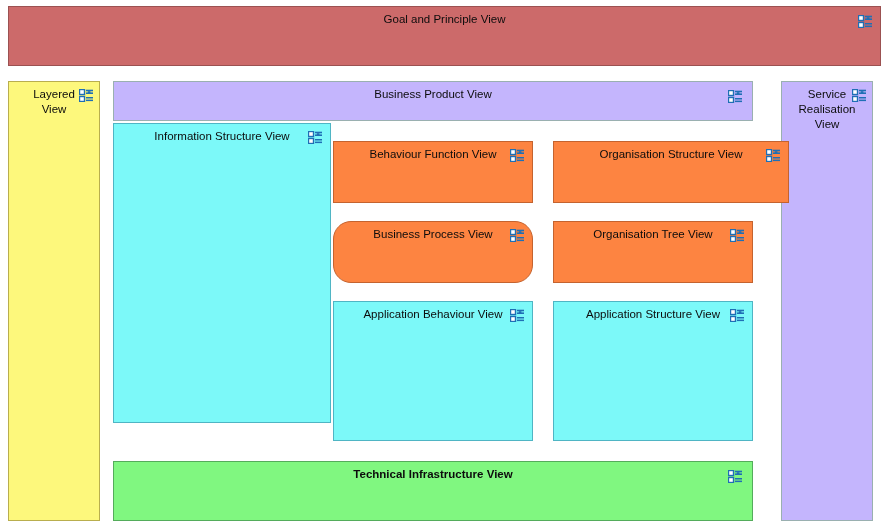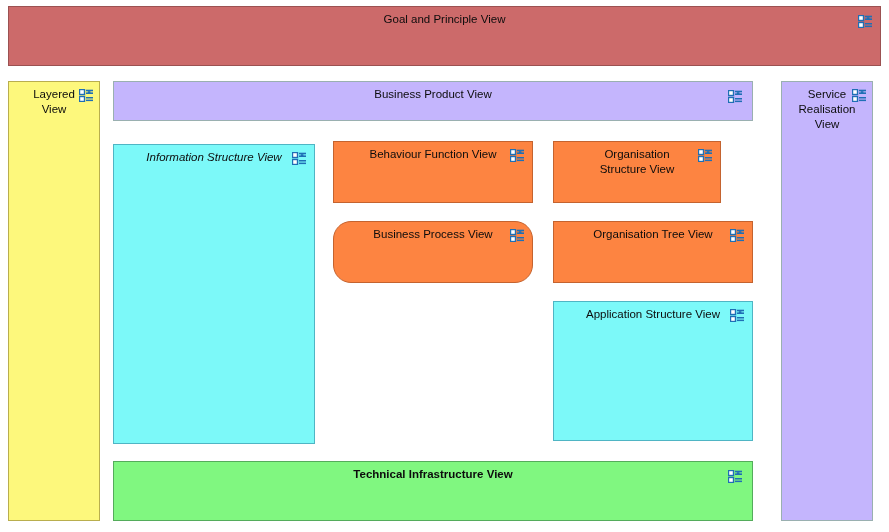--- a/index.html
+++ b/index.html
@@ -123,21 +123,21 @@
         <rect x="0.5" y="7.5" width="5" height="5" fill="#ffffff" stroke="#1f6fb5" stroke-width="1.4"></rect>
         <rect x="7" y="0.7" width="7" height="1.6" fill="#1f6fb5"></rect>
         <rect x="7" y="3.4" width="7" height="1.6" fill="#1f6fb5"></rect>
         <rect x="8.8" y="2.2" width="2.6" height="2.6" fill="#1f6fb5"></rect>
         <rect x="7" y="8" width="7" height="1.5" fill="#1f6fb5"></rect>
         <rect x="7" y="10.6" width="7" height="1.5" fill="#1f6fb5"></rect>
       </svg>
     </span>
   </div>
 
-  <div class="viewbox skin-cyan" style="left:113px; top:144px; width:202px; height:300px;font-style:italic;">
+  <div class="viewbox skin-cyan" style="left:113px; top:123px; width:218px; height:300px;">
     <div class="vb-label">Information Structure View</div>
     <span class="vp-icon" style="right:8px; top:7px;">
       <svg width="14" height="13" viewBox="0 0 14 13">
         <rect x="0.5" y="0.5" width="5" height="5" fill="#ffffff" stroke="#1f6fb5" stroke-width="1.4"></rect>
         <rect x="0.5" y="7.5" width="5" height="5" fill="#ffffff" stroke="#1f6fb5" stroke-width="1.4"></rect>
         <rect x="7" y="0.7" width="7" height="1.6" fill="#1f6fb5"></rect>
         <rect x="7" y="3.4" width="7" height="1.6" fill="#1f6fb5"></rect>
         <rect x="8.8" y="2.2" width="2.6" height="2.6" fill="#1f6fb5"></rect>
         <rect x="7" y="8" width="7" height="1.5" fill="#1f6fb5"></rect>
         <rect x="7" y="10.6" width="7" height="1.5" fill="#1f6fb5"></rect>
@@ -153,21 +153,21 @@
         <rect x="0.5" y="7.5" width="5" height="5" fill="#ffffff" stroke="#1f6fb5" stroke-width="1.4"></rect>
         <rect x="7" y="0.7" width="7" height="1.6" fill="#1f6fb5"></rect>
         <rect x="7" y="3.4" width="7" height="1.6" fill="#1f6fb5"></rect>
         <rect x="8.8" y="2.2" width="2.6" height="2.6" fill="#1f6fb5"></rect>
         <rect x="7" y="8" width="7" height="1.5" fill="#1f6fb5"></rect>
         <rect x="7" y="10.6" width="7" height="1.5" fill="#1f6fb5"></rect>
       </svg>
     </span>
   </div>
 
-  <div class="viewbox skin-orange" style="left:553px; top:141px; width:168px; height:62px;">
+  <div class="viewbox skin-orange" style="left:553px; top:141px; width:236px; height:62px;">
     <div class="vb-label">Organisation Structure View</div>
     <span class="vp-icon" style="right:8px; top:7px;">
       <svg width="14" height="13" viewBox="0 0 14 13">
         <rect x="0.5" y="0.5" width="5" height="5" fill="#ffffff" stroke="#1f6fb5" stroke-width="1.4"></rect>
         <rect x="0.5" y="7.5" width="5" height="5" fill="#ffffff" stroke="#1f6fb5" stroke-width="1.4"></rect>
         <rect x="7" y="0.7" width="7" height="1.6" fill="#1f6fb5"></rect>
         <rect x="7" y="3.4" width="7" height="1.6" fill="#1f6fb5"></rect>
         <rect x="8.8" y="2.2" width="2.6" height="2.6" fill="#1f6fb5"></rect>
         <rect x="7" y="8" width="7" height="1.5" fill="#1f6fb5"></rect>
         <rect x="7" y="10.6" width="7" height="1.5" fill="#1f6fb5"></rect>
@@ -198,20 +198,34 @@
         <rect x="0.5" y="7.5" width="5" height="5" fill="#ffffff" stroke="#1f6fb5" stroke-width="1.4"></rect>
         <rect x="7" y="0.7" width="7" height="1.6" fill="#1f6fb5"></rect>
         <rect x="7" y="3.4" width="7" height="1.6" fill="#1f6fb5"></rect>
         <rect x="8.8" y="2.2" width="2.6" height="2.6" fill="#1f6fb5"></rect>
         <rect x="7" y="8" width="7" height="1.5" fill="#1f6fb5"></rect>
         <rect x="7" y="10.6" width="7" height="1.5" fill="#1f6fb5"></rect>
       </svg>
     </span>
   </div>
 
+  <div class="viewbox skin-cyan" style="left:333px; top:301px; width:200px; height:140px;">
+    <div class="vb-label">Application Behaviour View</div>
+    <span class="vp-icon" style="right:8px; top:7px;">
+      <svg width="14" height="13" viewBox="0 0 14 13">
+        <rect x="0.5" y="0.5" width="5" height="5" fill="#ffffff" stroke="#1f6fb5" stroke-width="1.4"></rect>
+        <rect x="0.5" y="7.5" width="5" height="5" fill="#ffffff" stroke="#1f6fb5" stroke-width="1.4"></rect>
+        <rect x="7" y="0.7" width="7" height="1.6" fill="#1f6fb5"></rect>
+        <rect x="7" y="3.4" width="7" height="1.6" fill="#1f6fb5"></rect>
+        <rect x="8.8" y="2.2" width="2.6" height="2.6" fill="#1f6fb5"></rect>
+        <rect x="7" y="8" width="7" height="1.5" fill="#1f6fb5"></rect>
+        <rect x="7" y="10.6" width="7" height="1.5" fill="#1f6fb5"></rect>
+      </svg>
+    </span>
+  </div>
 
   <div class="viewbox skin-cyan" style="left:553px; top:301px; width:200px; height:140px;">
     <div class="vb-label">Application Structure View</div>
     <span class="vp-icon" style="right:8px; top:7px;">
       <svg width="14" height="13" viewBox="0 0 14 13">
         <rect x="0.5" y="0.5" width="5" height="5" fill="#ffffff" stroke="#1f6fb5" stroke-width="1.4"></rect>
         <rect x="0.5" y="7.5" width="5" height="5" fill="#ffffff" stroke="#1f6fb5" stroke-width="1.4"></rect>
         <rect x="7" y="0.7" width="7" height="1.6" fill="#1f6fb5"></rect>
         <rect x="7" y="3.4" width="7" height="1.6" fill="#1f6fb5"></rect>
         <rect x="8.8" y="2.2" width="2.6" height="2.6" fill="#1f6fb5"></rect>

